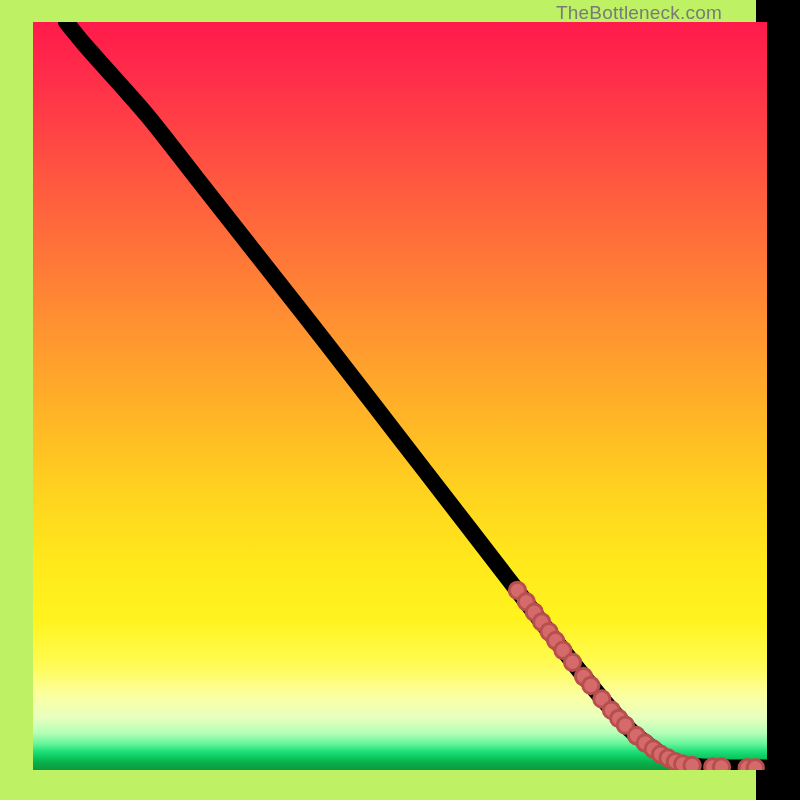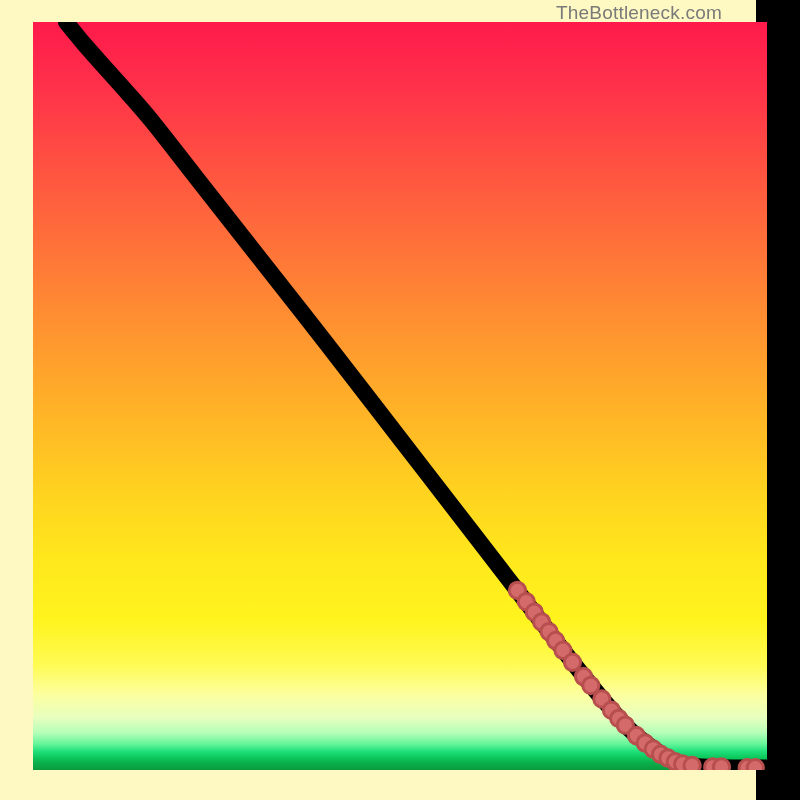--- a/index.html
+++ b/index.html
@@ -10,21 +10,21 @@
     overflow: hidden;
     background: #000;
     font-family: Arial, Helvetica, sans-serif;
   }
   .frame {
     position: absolute;
     top: 0;
     left: 0;
     width: 756px;
     height: 800px;
-    background: #fef9c3;
+    background: #bef264;
   }
   .plot {
     position: absolute;
     
     left: 33px;
     top: 22px;
     width: 734px;   
     height: 748px;  
     overflow: hidden;
   }

